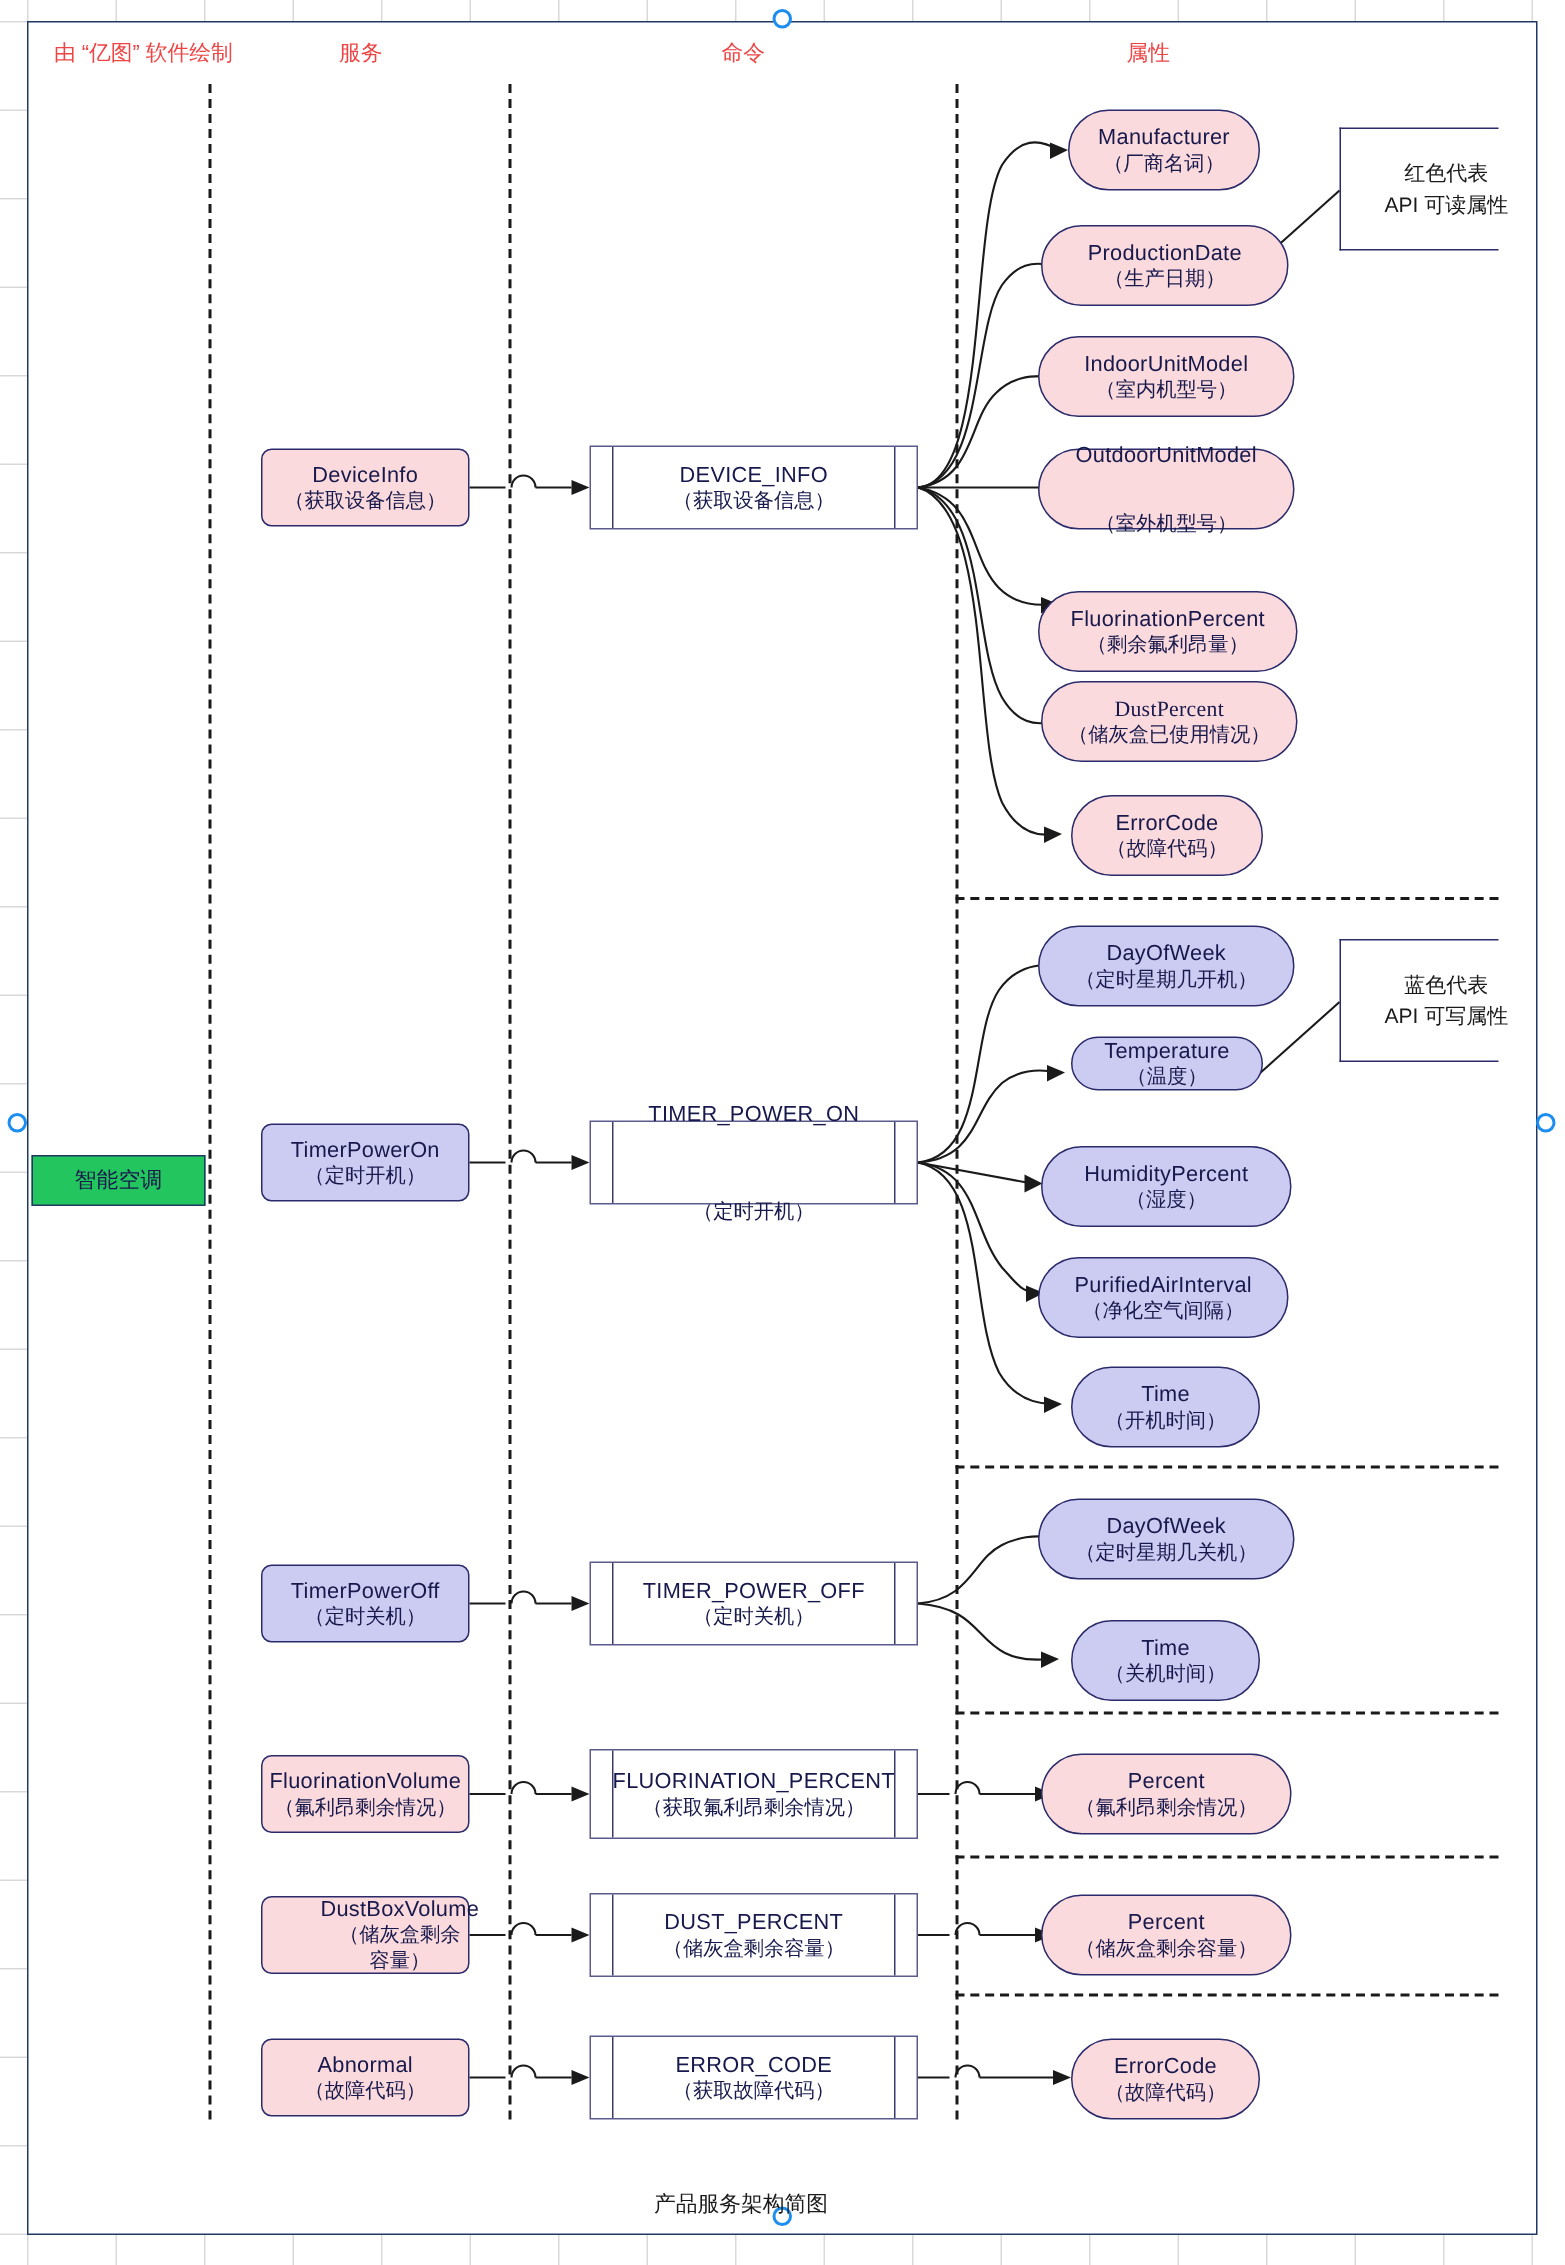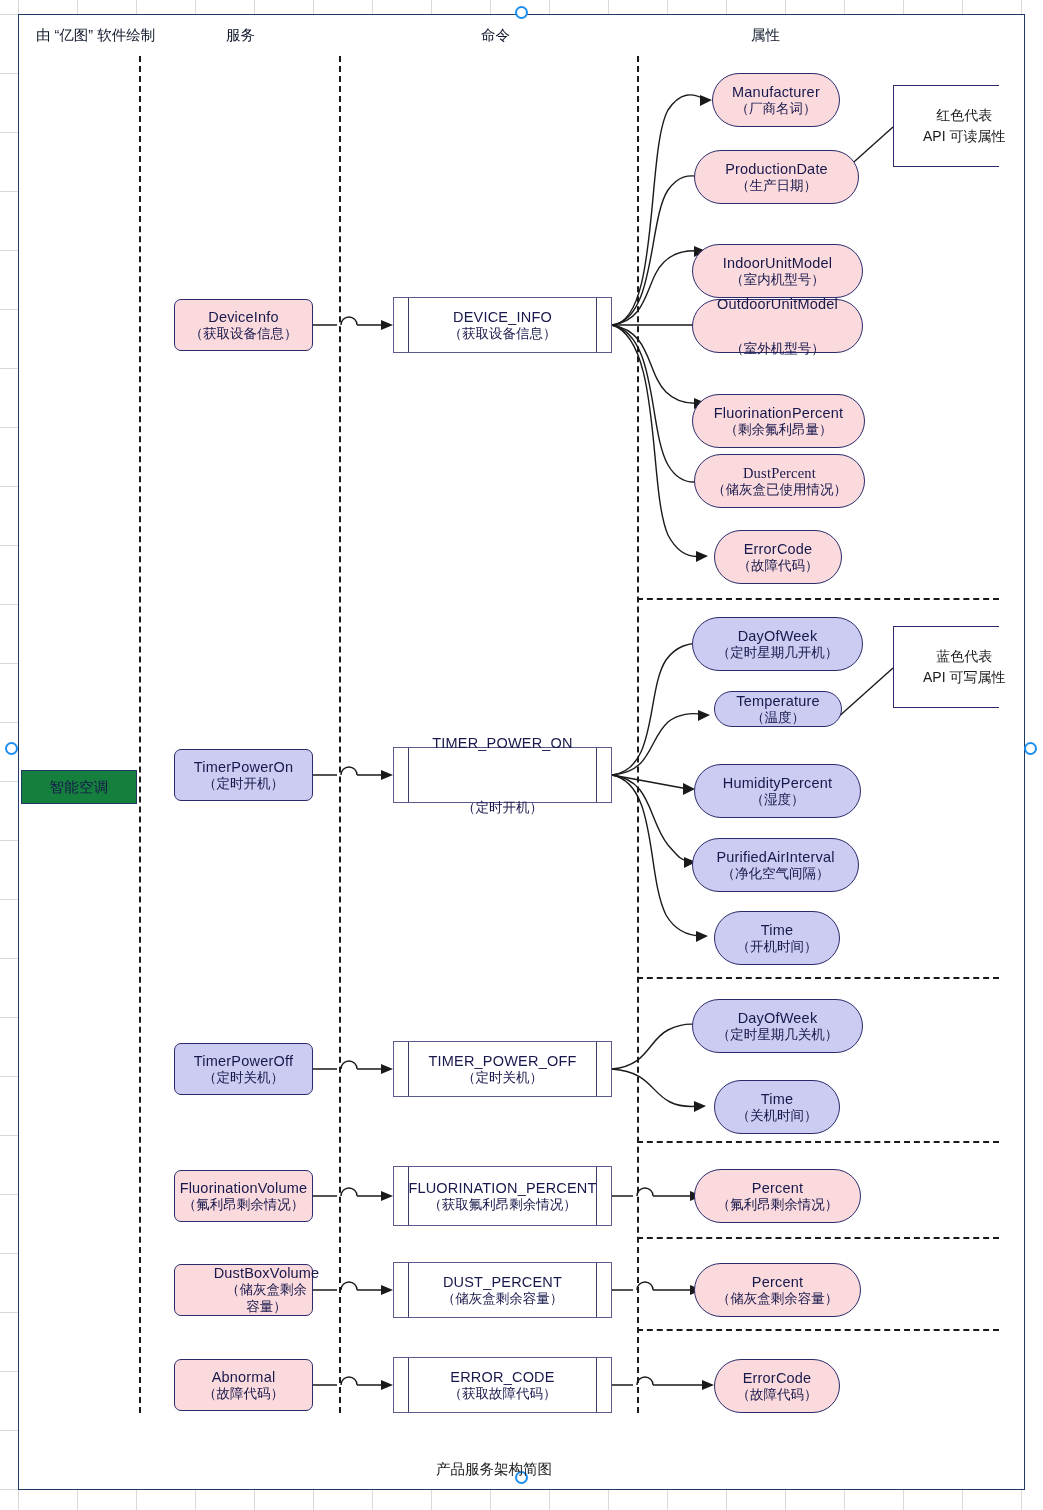--- a/index.html
+++ b/index.html
@@ -15,36 +15,36 @@
 
   
   .handle{position:absolute;width:13px;height:13px;border:2px solid #1c8ef0;
     border-radius:50%;background:#ffffff;box-sizing:border-box;}
 
   
   .vdash{position:absolute;width:0;border-left:2px dashed #1a1a1a;}
   
   .hdash{position:absolute;height:0;border-top:2px dashed #1a1a1a;}
 
-  .col-title{position:absolute;font-size:14.5px;color:#0f172a;white-space:nowrap;text-align:right;}
+  .col-title{position:absolute;font-size:14.5px;color:#ef4444;white-space:nowrap;text-align:right;}
 
   
   .node{position:absolute;box-sizing:border-box;display:flex;flex-direction:column;
     align-items:center;justify-content:center;text-align:center;line-height:1.25;
     color:#17184b;}
   .node .ln1{font-size:14.5px;letter-spacing:.2px;text-align:center;}
   .node .ln2{font-size:13.5px;}
 
   .rounded{border:1px solid #2b2b6b;border-radius:7px;}
   .pill{border:1px solid #2b2b6b;border-radius:999px;}
   .fill-red{background:#fadadd;}
   .fill-blue{background:#ccccf2;}
 
   
-  .rect{border:1px solid #1f3864;background:#15803d;}
+  .rect{border:1px solid #1f3864;background:#22c55e;}
 
   
   .subroutine{border:1px solid #5a5a8c;background:#fff;position:absolute;box-sizing:border-box;}
   .subroutine .bar{position:absolute;top:0;bottom:0;width:0;border-left:1px solid #3a3a6b;}
 
   
   .callout{position:absolute;}
   .callout .brk{position:absolute;left:0;top:0;bottom:0;width:100%;
      border-left:1px solid #2b2b6b;border-top:1px solid #2b2b6b;border-bottom:1px solid #2b2b6b;
      box-sizing:border-box;}
@@ -302,21 +302,21 @@
   </div>
 
   <div class="node pill fill-red" style="left:712px;top:73px;width:128px;height:54px;">
     <span class="ln1">Manufacturer</span>
     <span class="ln2">（厂商名词）</span>
   </div>
   <div class="node pill fill-red" style="left:694px;top:150px;width:165px;height:54px;">
     <span class="ln1">ProductionDate</span>
     <span class="ln2">（生产日期）</span>
   </div>
-  <div class="node pill fill-red" style="left:692px;top:224px;width:171px;height:54px;margin-top:20px;">
+  <div class="node pill fill-red" style="left:692px;top:224px;width:171px;height:54px;">
     <span class="ln1">IndoorUnitModel</span>
     <span class="ln2">（室内机型号）</span>
   </div>
   <div class="node pill fill-red" style="left:692px;top:299px;width:171px;height:54px;gap:28px;">
     <span class="ln1">OutdoorUnitModel</span>
     <span class="ln2">（室外机型号）</span>
   </div>
   <div class="node pill fill-red" style="left:692px;top:394px;width:173px;height:54px;">
     <span class="ln1">FluorinationPercent</span>
     <span class="ln2">（剩余氟利昂量）</span>

